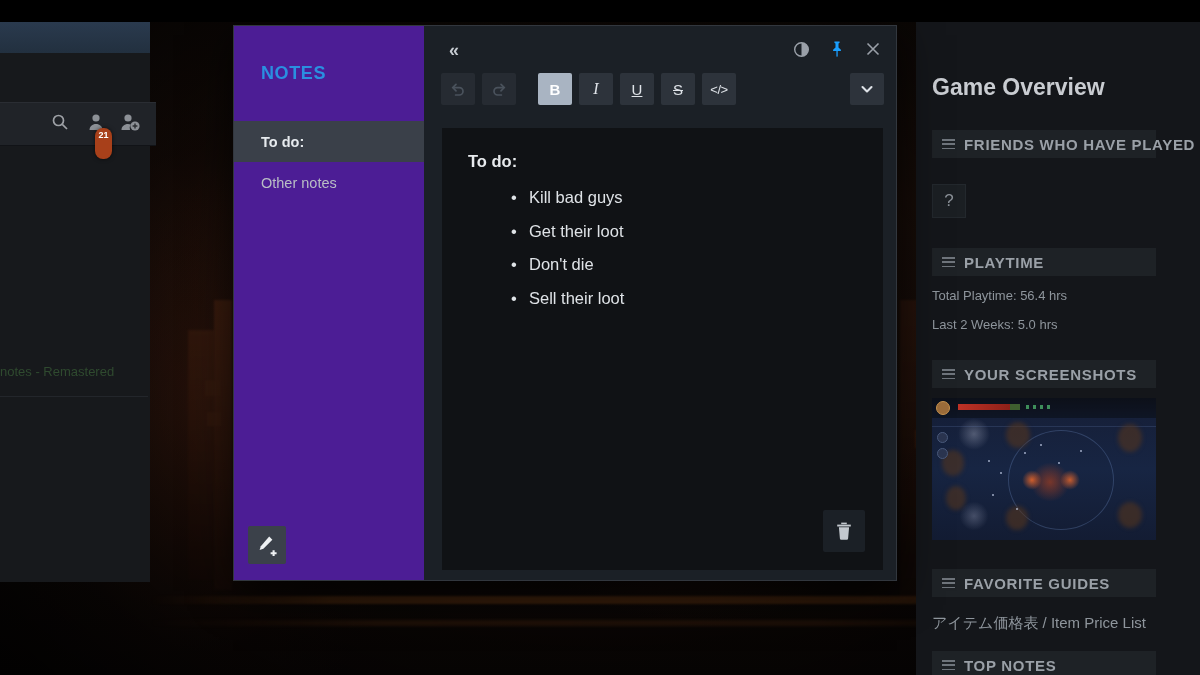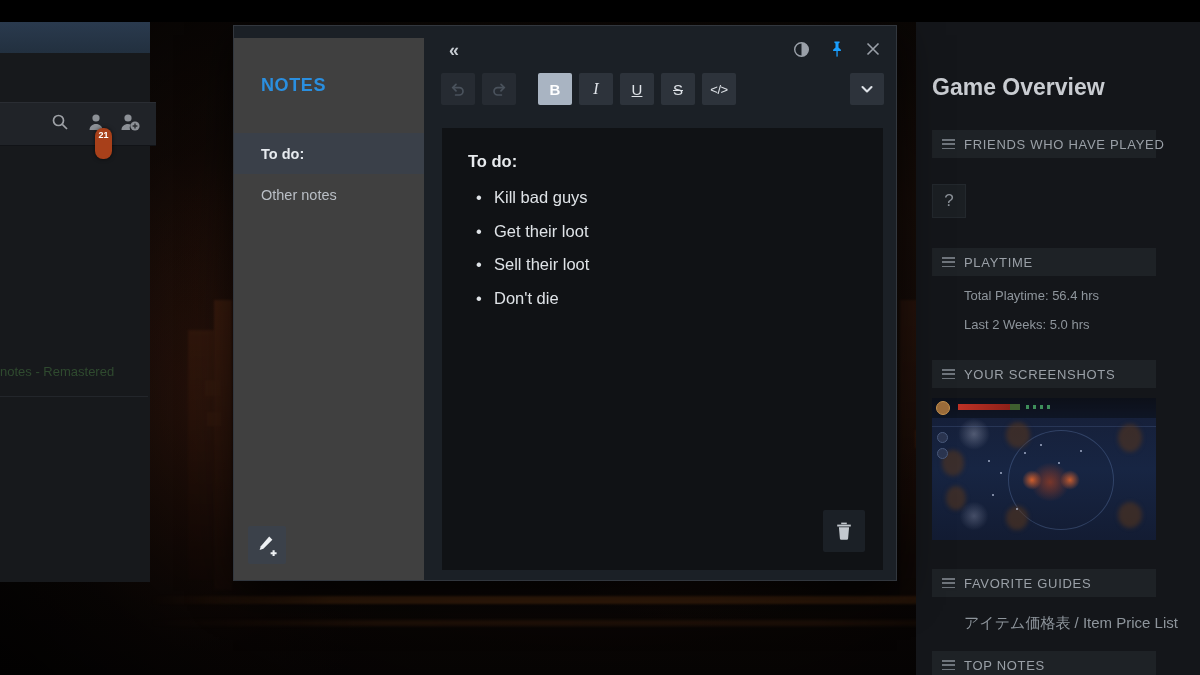--- a/index.html
+++ b/index.html
@@ -183,33 +183,32 @@
   .rp-grip {
     width: 13px; height: 10px;
     margin-right: 9px;
     display: flex;
     flex-direction: column;
     justify-content: space-between;
     flex: none;
   }
   .rp-grip i { display: block; height: 1.5px; background: #6f757c; }
   .rp-section-label {
-    font-size: 13px;
-    font-weight: normal;
+    font-size: 15px;
+    font-weight: bold;
     letter-spacing: 0.7px;
     color: #9aa0a7;
     white-space: nowrap;
   }
   .rp-text {
     position: absolute;
     left: 16px;
     font-size: 13px;
     color: #8e959c;
     white-space: nowrap;
-    margin-left: 32px;
   }
   .rp-avatar {
     position: absolute;
     left: 16px; top: 162px;
     width: 34px; height: 34px;
     background: #1b1f23;
     border: 1px solid #23282d;
     color: #8a9097;
     font-size: 17px;
     display: flex;
@@ -258,24 +257,23 @@
     width: 664px; height: 556px;
     background: #1b2026;
     border: 1px solid #32373e;
     box-shadow: 0 10px 40px rgba(0,0,0,0.75);
     display: flex;
   }
 
   
   .notes-side {
     width: 190px;
-    background: #404040;
+    background: #4c1d95;
     position: relative;
     flex: none;
-    margin-top: 12px;
   }
   .notes-head {
     height: 95px;
     display: flex;
     align-items: center;
     padding-left: 27px;
   }
   .notes-head-label {
     color: #2a8fe0;
     font-size: 18px;
@@ -372,20 +370,21 @@
     font-weight: bold;
     color: #e8ebee;
     margin-bottom: 10px;
   }
   .ed-list { list-style: none; padding-left: 26px; }
   .ed-list li {
     position: relative;
     font-size: 16.5px;
     color: #dfe3e7;
     line-height: 33.5px;
+    margin-left: 35px;
   }
   .ed-list li::before {
     content: "•";
     position: absolute;
     left: -18px;
     color: #dfe3e7;
   }
   .trash-btn {
     position: absolute;
     right: 18px; bottom: 18px;
@@ -617,22 +616,22 @@
             <path d="M3.5 6 L8 10.5 L12.5 6"></path>
           </svg>
         </div>
       </div>
 
       <div class="editor">
         <div class="ed-title">To do:</div>
         <ul class="ed-list">
           <li>Kill bad guys</li>
           <li>Get their loot</li>
+          <li>Don't die</li>
           <li>Sell their loot</li>
-          <li>Don't die</li>
         </ul>
         <div class="trash-btn">
           <span>
             <svg width="22" height="22" viewBox="0 0 22 22" fill="#c3c8ce">
               <path d="M8.2 2.6 h5.6 v1.6 h-5.6 z"></path>
               <path d="M4.2 4.6 h13.6 v1.9 H4.2 z"></path>
               <path d="M5.9 7.3 h10.2 l-1.0 11.3 a1.3 1.3 0 0 1 -1.3 1.2 H8.2 a1.3 1.3 0 0 1 -1.3 -1.2 z"></path>
             </svg>
           </span>
         </div>

